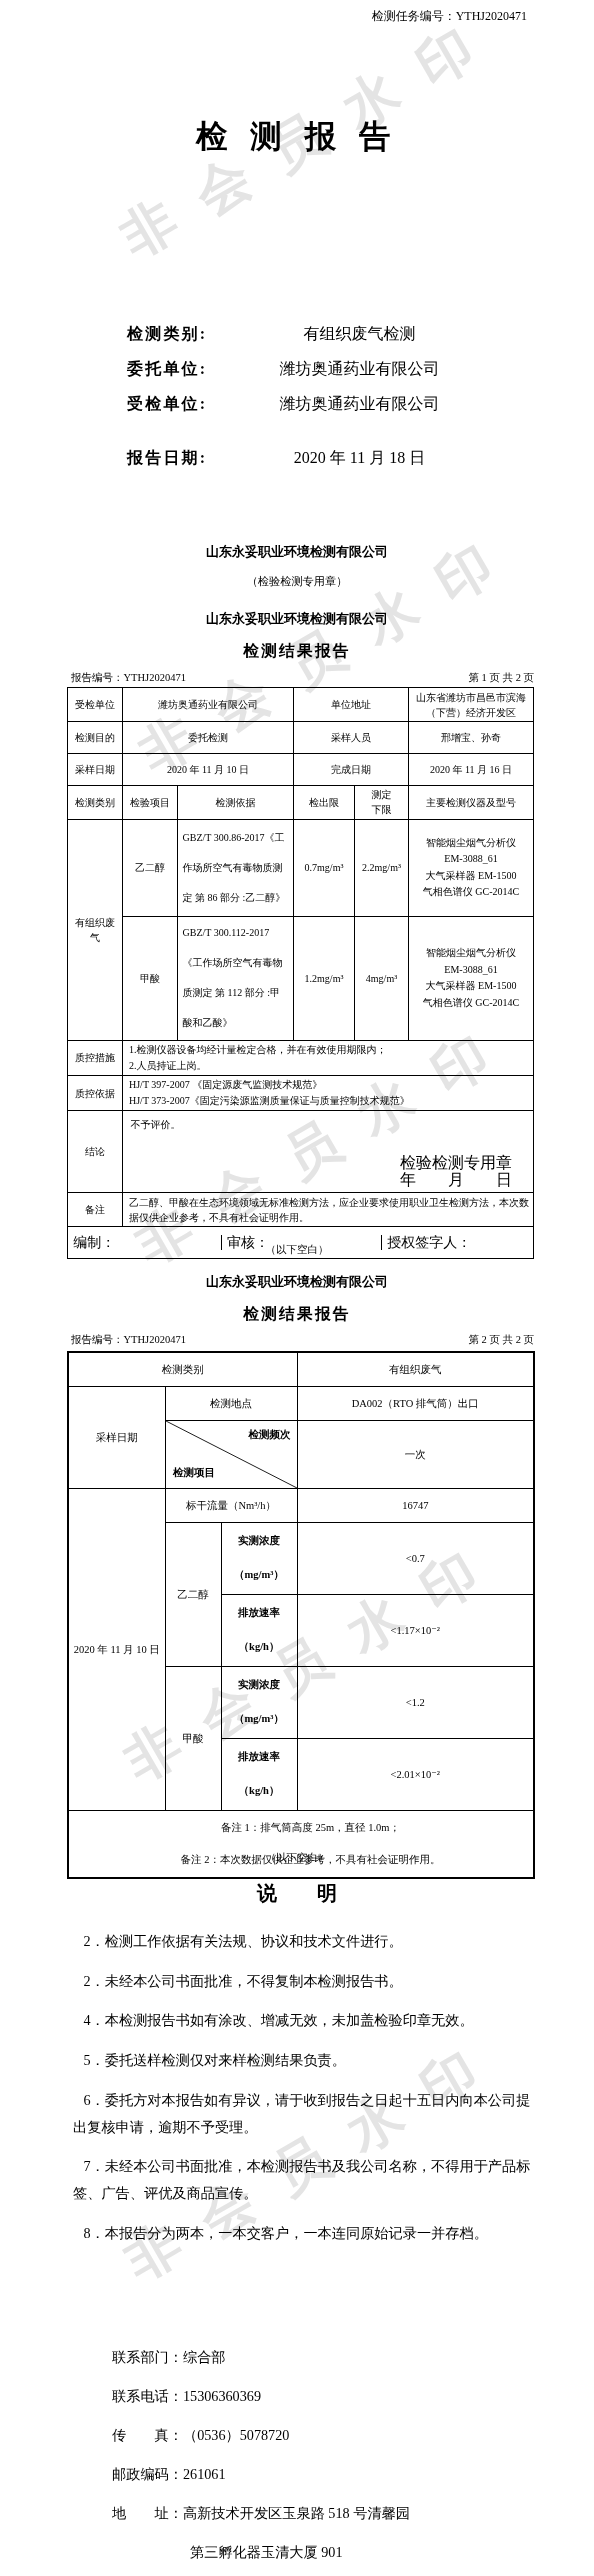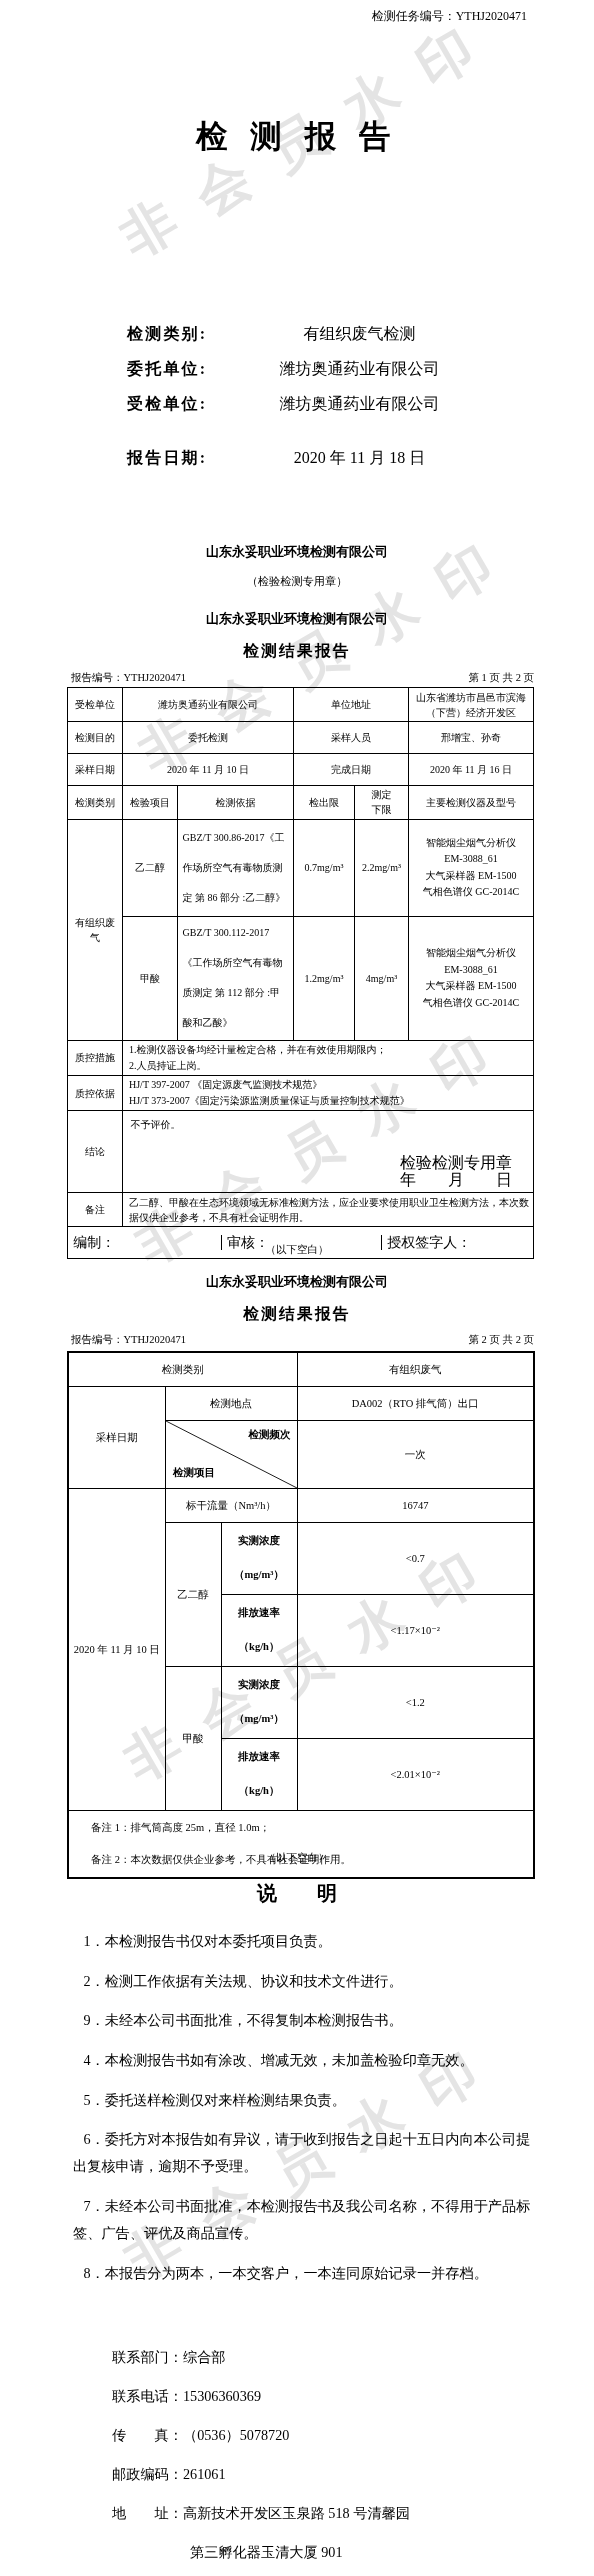--- a/index.html
+++ b/index.html
@@ -38,21 +38,21 @@
   .signflex{display:flex;height:100%;align-items:center;}
   .signflex div{padding-left:5.2px;text-align:left;font-size:14px;}
   .signflex .s1{width:154px;}
   .signflex .s2{width:161px;border-left:0.7px solid #000;align-self:stretch;display:flex;align-items:center;}
   .signflex .s3{width:152px;border-left:0.7px solid #000;align-self:stretch;display:flex;align-items:center;}
   .unit2{white-space:pre-line;line-height:34px;font-weight:bold;}
   .diag{position:relative;padding:0;}
   .diag svg{position:absolute;left:0;top:0;width:100%;height:100%;}
   .diag .top-right{position:absolute;top:6px;right:6px;font-weight:bold;}
   .diag .bot-left{position:absolute;bottom:7.5px;left:7.5px;font-weight:bold;}
-  .remcell{text-align:left;padding-left:22px;line-height:31.5px;vertical-align:middle;}
+  .remcell{text-align:center;padding-left:22px;line-height:31.5px;vertical-align:middle;}
   .blank-note{left:0;width:100%;text-align:center;font-size:10.5px;}
   .notes-title{left:0;width:100%;text-align:center;font-size:20px;font-weight:bold;}
   .notes{left:73px;width:463px;font-size:14.2px;}
   .notes p{margin:0 0 12.7px 0;line-height:27px;text-indent:10.5px;}
   .contact{left:112px;width:420px;font-size:14.2px;}
   .contact p{margin:0 0 12px 0;line-height:27px;}
   .contact .addr2{padding-left:78px;}
 </style>
 </head>
 <body>
@@ -260,23 +260,22 @@
         <div>备注 1：排气筒高度 25m，直径 1.0m；</div>
         <div>备注 2：本次数据仅供企业参考，不具有社会证明作用。</div>
       </td>
     </tr>
   </tbody>
     </table>
   <div class="fg blank-note" style="top:1851px;">（以下空白）</div>
 
   <div class="fg notes-title" style="top:1880px;">说　　明</div>
   <div class="fg notes" style="top:1928px;">
-    <p>1．本检测报告书仅对本委托项目负责。</p>
     <p>2．检测工作依据有关法规、协议和技术文件进行。</p>
-    <p>9．未经本公司书面批准，不得复制本检测报告书。</p>
+    <p>2．未经本公司书面批准，不得复制本检测报告书。</p>
     <p>4．本检测报告书如有涂改、增减无效，未加盖检验印章无效。</p>
     <p>5．委托送样检测仅对来样检测结果负责。</p>
     <p>6．委托方对本报告如有异议，请于收到报告之日起十五日内向本公司提出复核申请，逾期不予受理。</p>
     <p>7．未经本公司书面批准，本检测报告书及我公司名称，不得用于产品标签、广告、评优及商品宣传。</p>
     <p>8．本报告分为两本，一本交客户，一本连同原始记录一并存档。</p>
   </div>
 
   <div class="fg contact" style="top:2344px;">
     <p>联系部门：综合部</p>
     <p>联系电话：15306360369</p>

